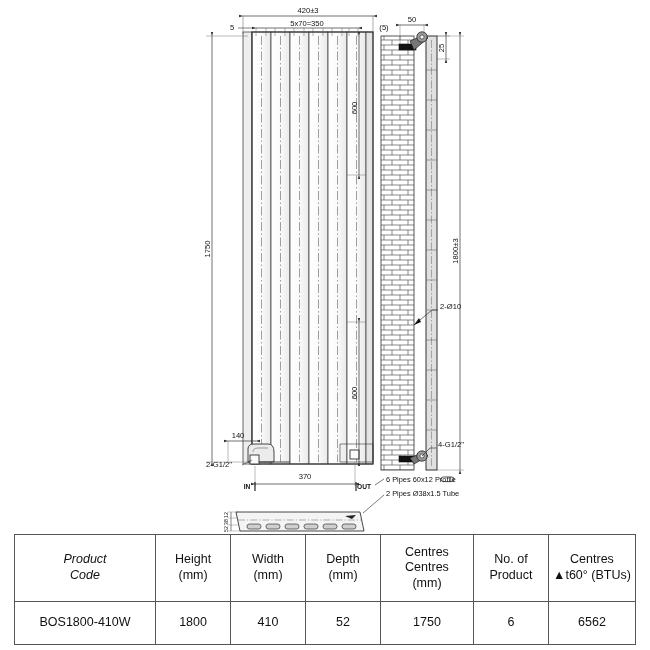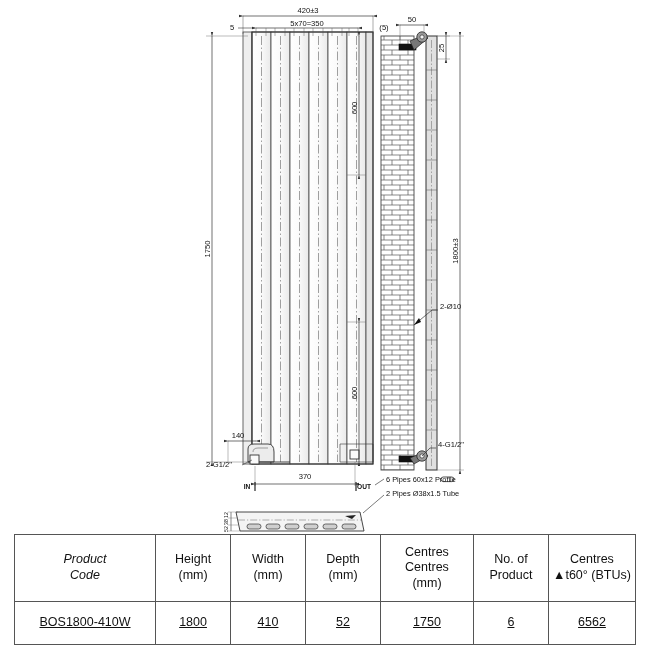--- a/index.html
+++ b/index.html
@@ -51,21 +51,20 @@
     color: #111;
     padding: 2px 1px;
     line-height: 1.25;
     font-weight: normal;
   }
   table.spec-table thead th {
     height: 62px;
   }
   table.spec-table tbody td {
     height: 38px;
-    text-decoration: underline;
   }
   .col-code { width: 23%; font-style: italic; }
   .col-h { width: 12%; }
   .col-w { width: 12%; }
   .col-d { width: 12%; }
   .col-tc { width: 15%; }
   .col-ns { width: 12%; }
   .col-out { width: 14%; }
   .hdr-line { display: block; }
   svg text {

